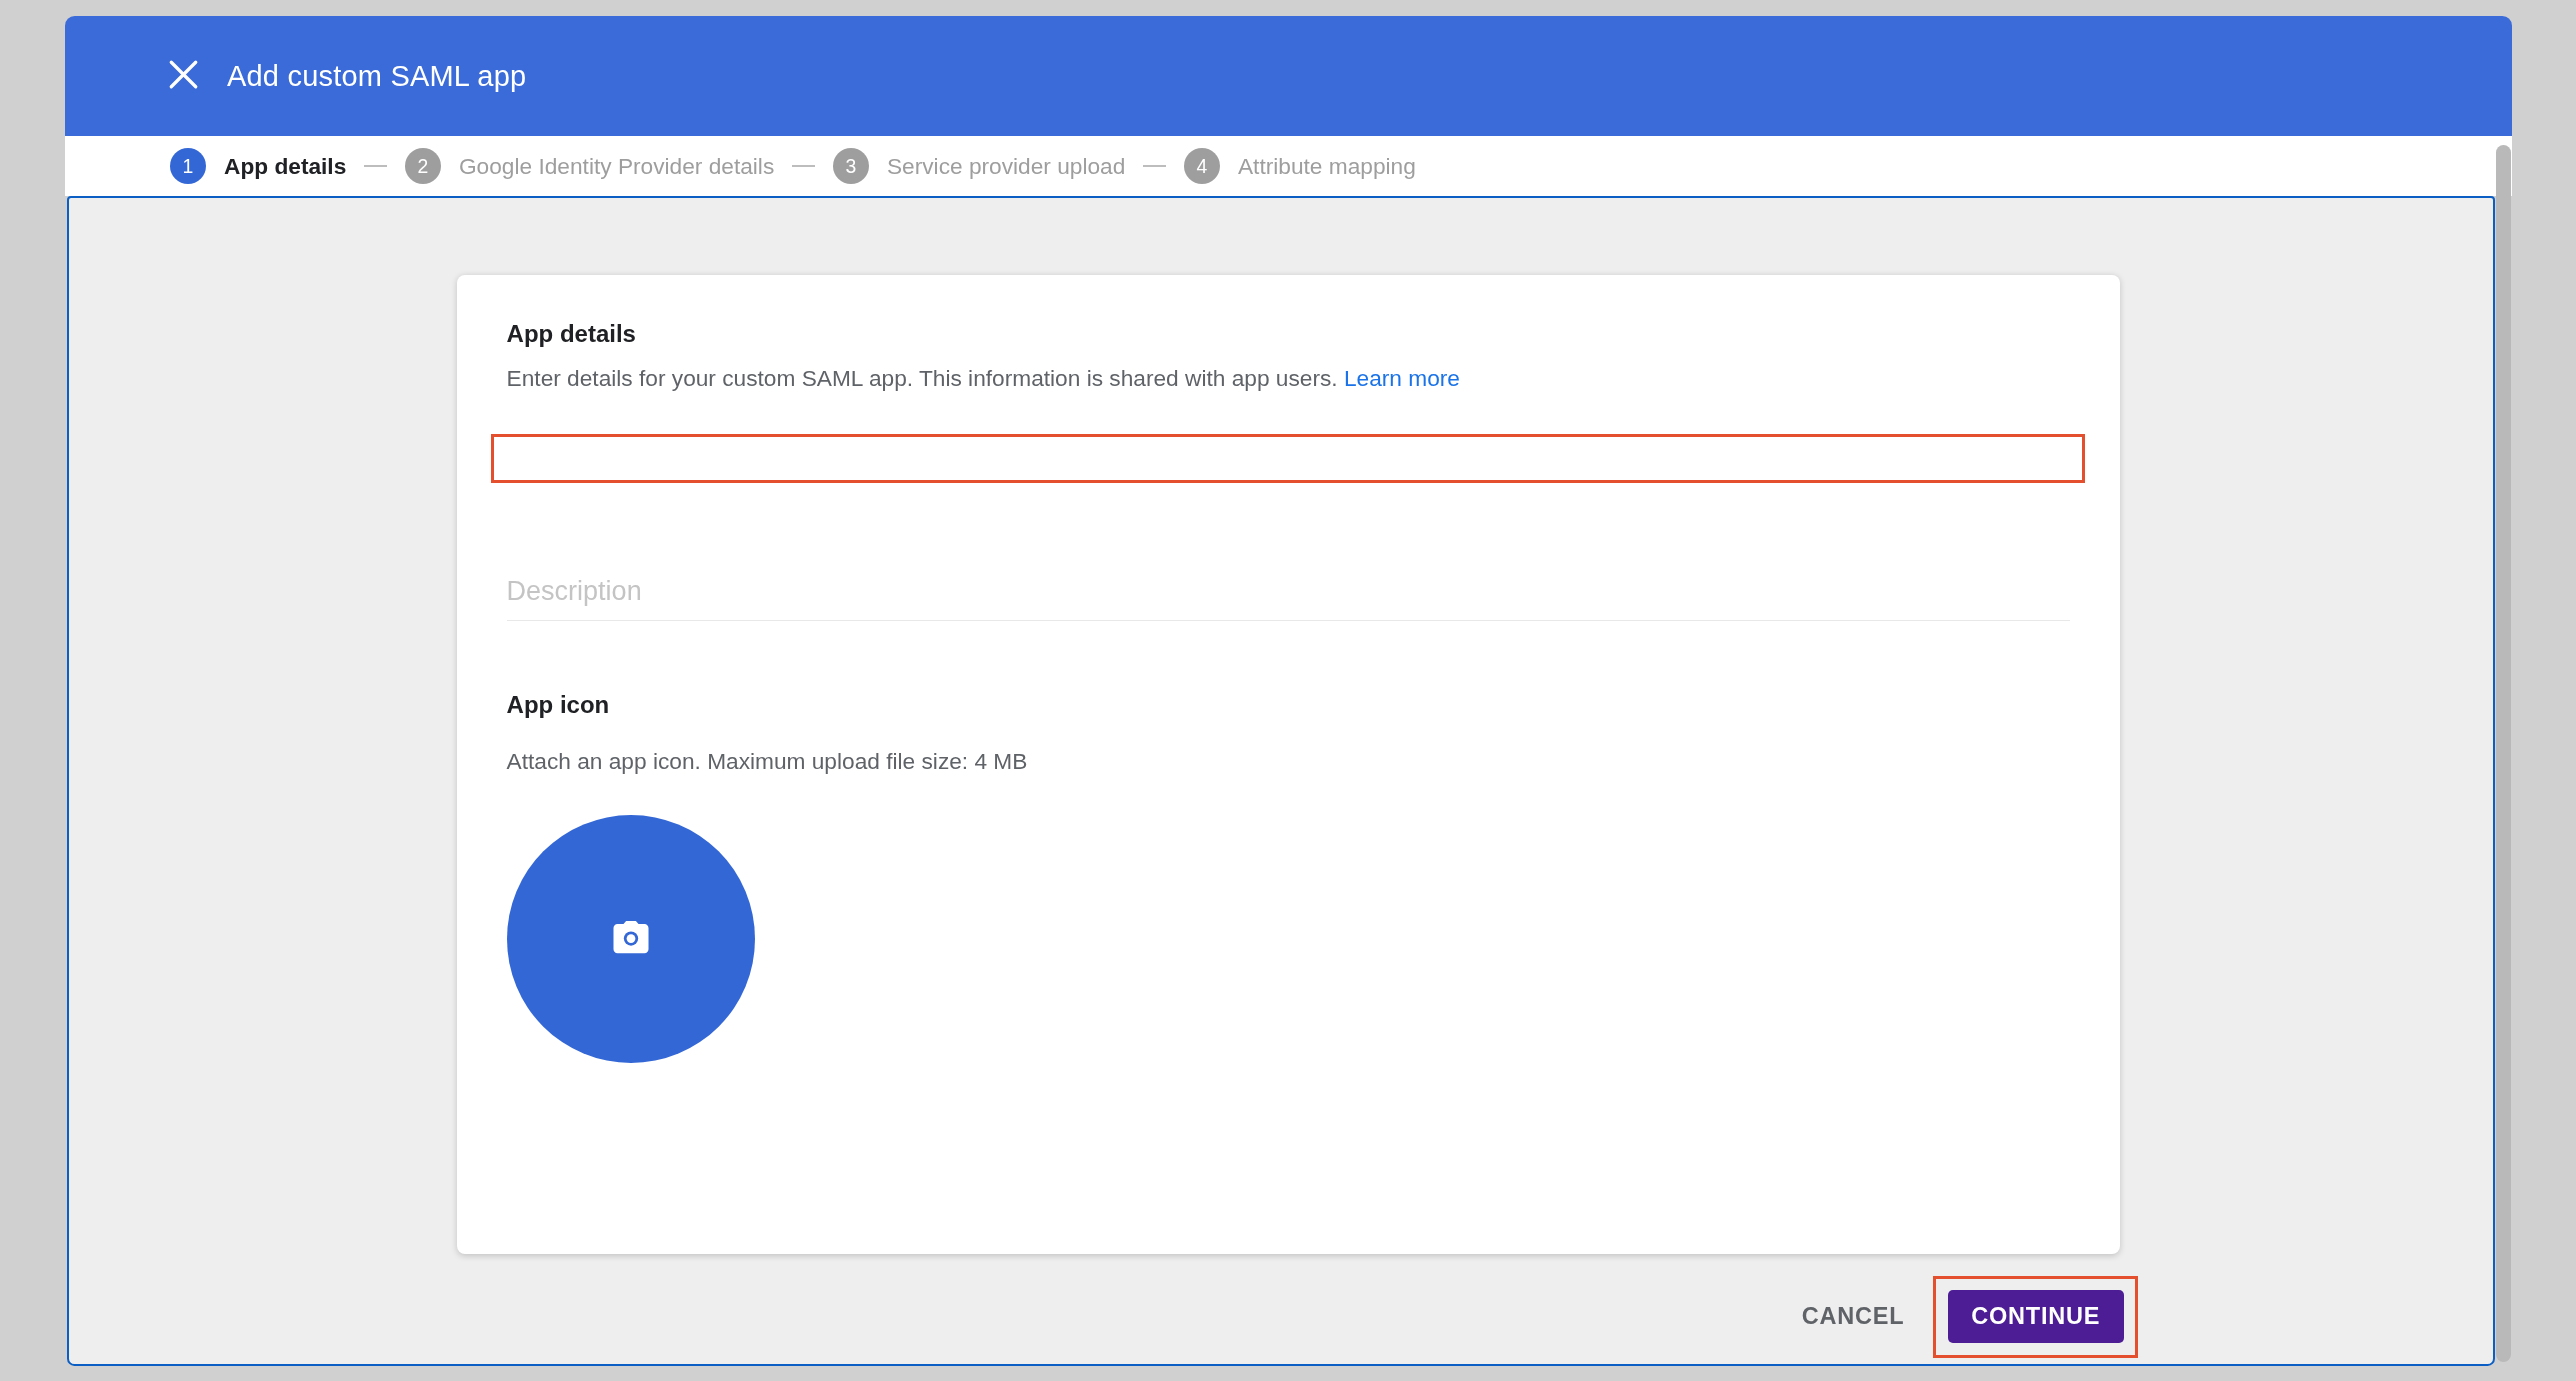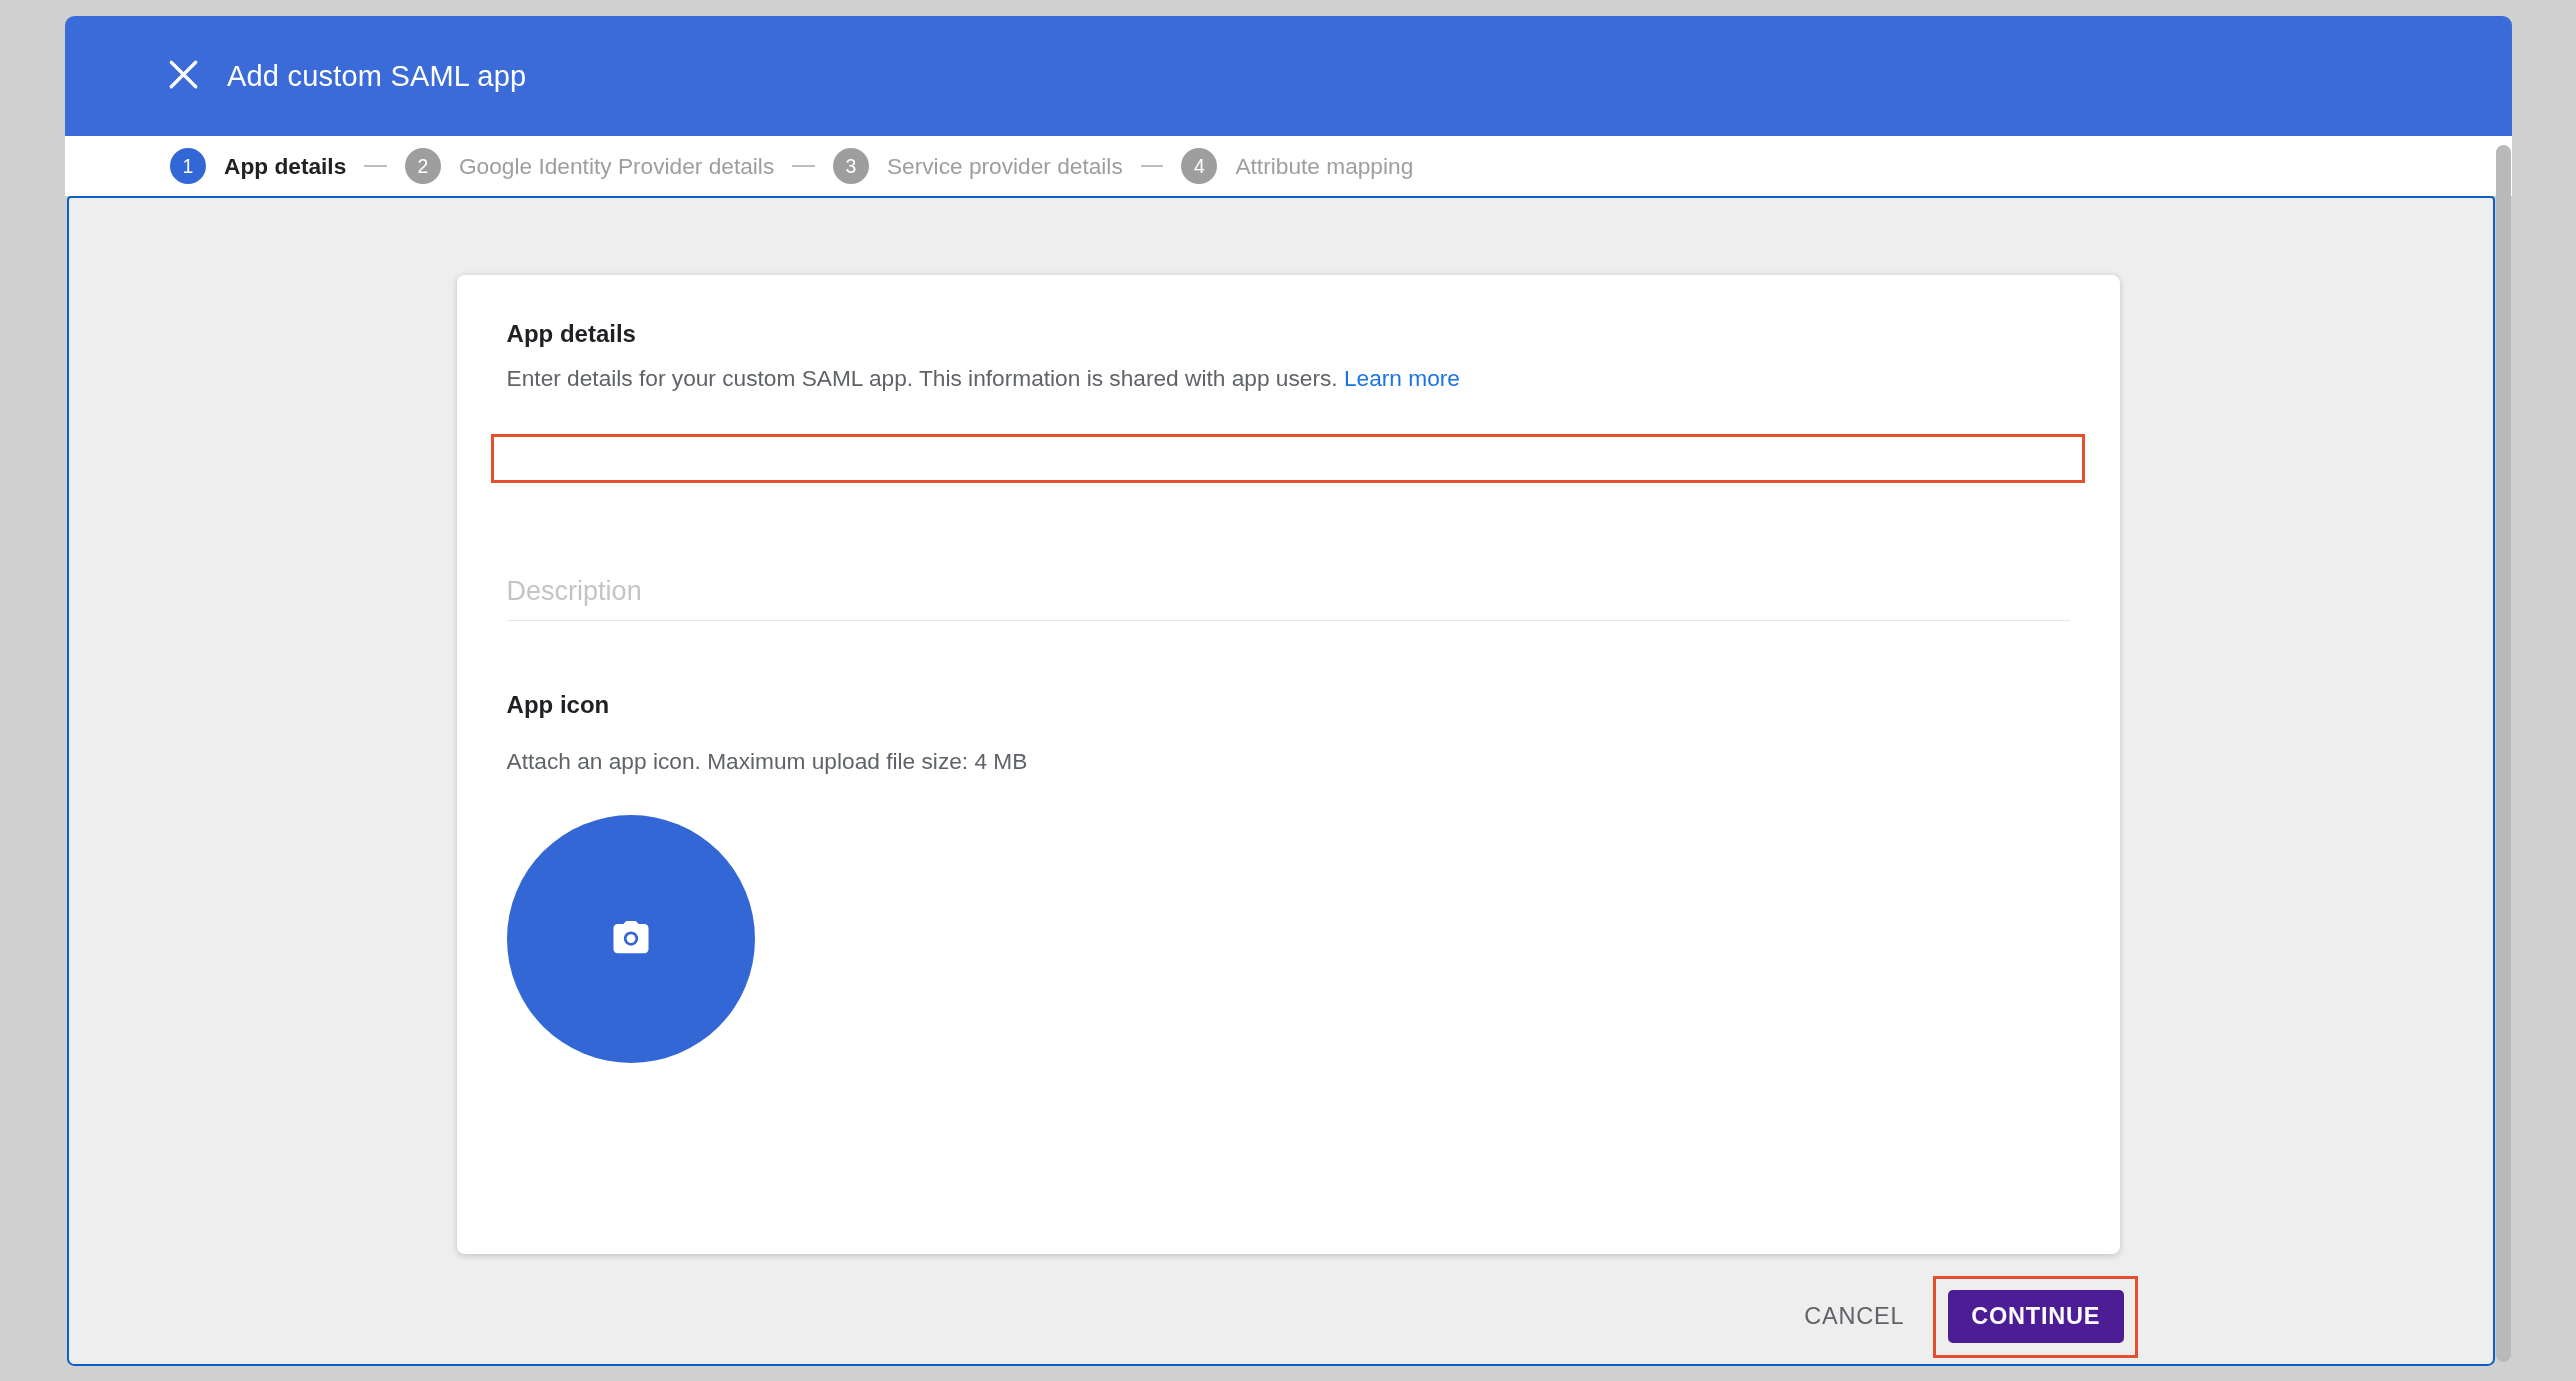--- a/index.html
+++ b/index.html
@@ -68,21 +68,21 @@
   .icon-heading { margin-top:70px; font-size:24px; font-weight:700; color:#202124; }
   .icon-helper { margin-top:29px; font-size:22.7px; color:#5f6368; }
   .upload-circle {
     margin-top:40px; width:248px; height:248px; border-radius:50%; background:#3367d6;
     border:0; display:flex; align-items:center; justify-content:center; cursor:pointer;
   }
 
   
   .actions { position:absolute; right:355px; top:1078px; display:flex; align-items:center; }
   .cancel-btn {
-    font-size:23.5px; font-weight:400; color:#5f6368; letter-spacing:0.8px;
+    font-size:23.5px; font-weight:700; color:#5f6368; letter-spacing:0.8px;
     background:none; border:0; padding:0 16px; margin-right:13px; cursor:pointer;
   }
   .continue-annotation { border:3.2px solid #e4502e; padding:11.3px; }
   .continue-btn {
     width:176px; height:53px; background:#4c1d95; color:#ffffff; font-size:23.5px;
     font-weight:700; letter-spacing:0.8px; border:0; border-radius:4.9px; cursor:pointer;
   }
 
   
   .scroll-thumb {
@@ -113,21 +113,21 @@
       <span class="step-label">App details</span>
     </div>
     <span class="step-sep"></span>
     <div class="step">
       <span class="step-circle">2</span>
       <span class="step-label clip">Google Identity Provider details</span>
     </div>
     <span class="step-sep"></span>
     <div class="step">
       <span class="step-circle">3</span>
-      <span class="step-label">Service provider details</span>
+      <span class="step-label">Service provider upload</span>
     </div>
     <span class="step-sep"></span>
     <div class="step">
       <span class="step-circle">4</span>
       <span class="step-label">Attribute mapping</span>
     </div>
   </div>
 
   <div class="content">
 

